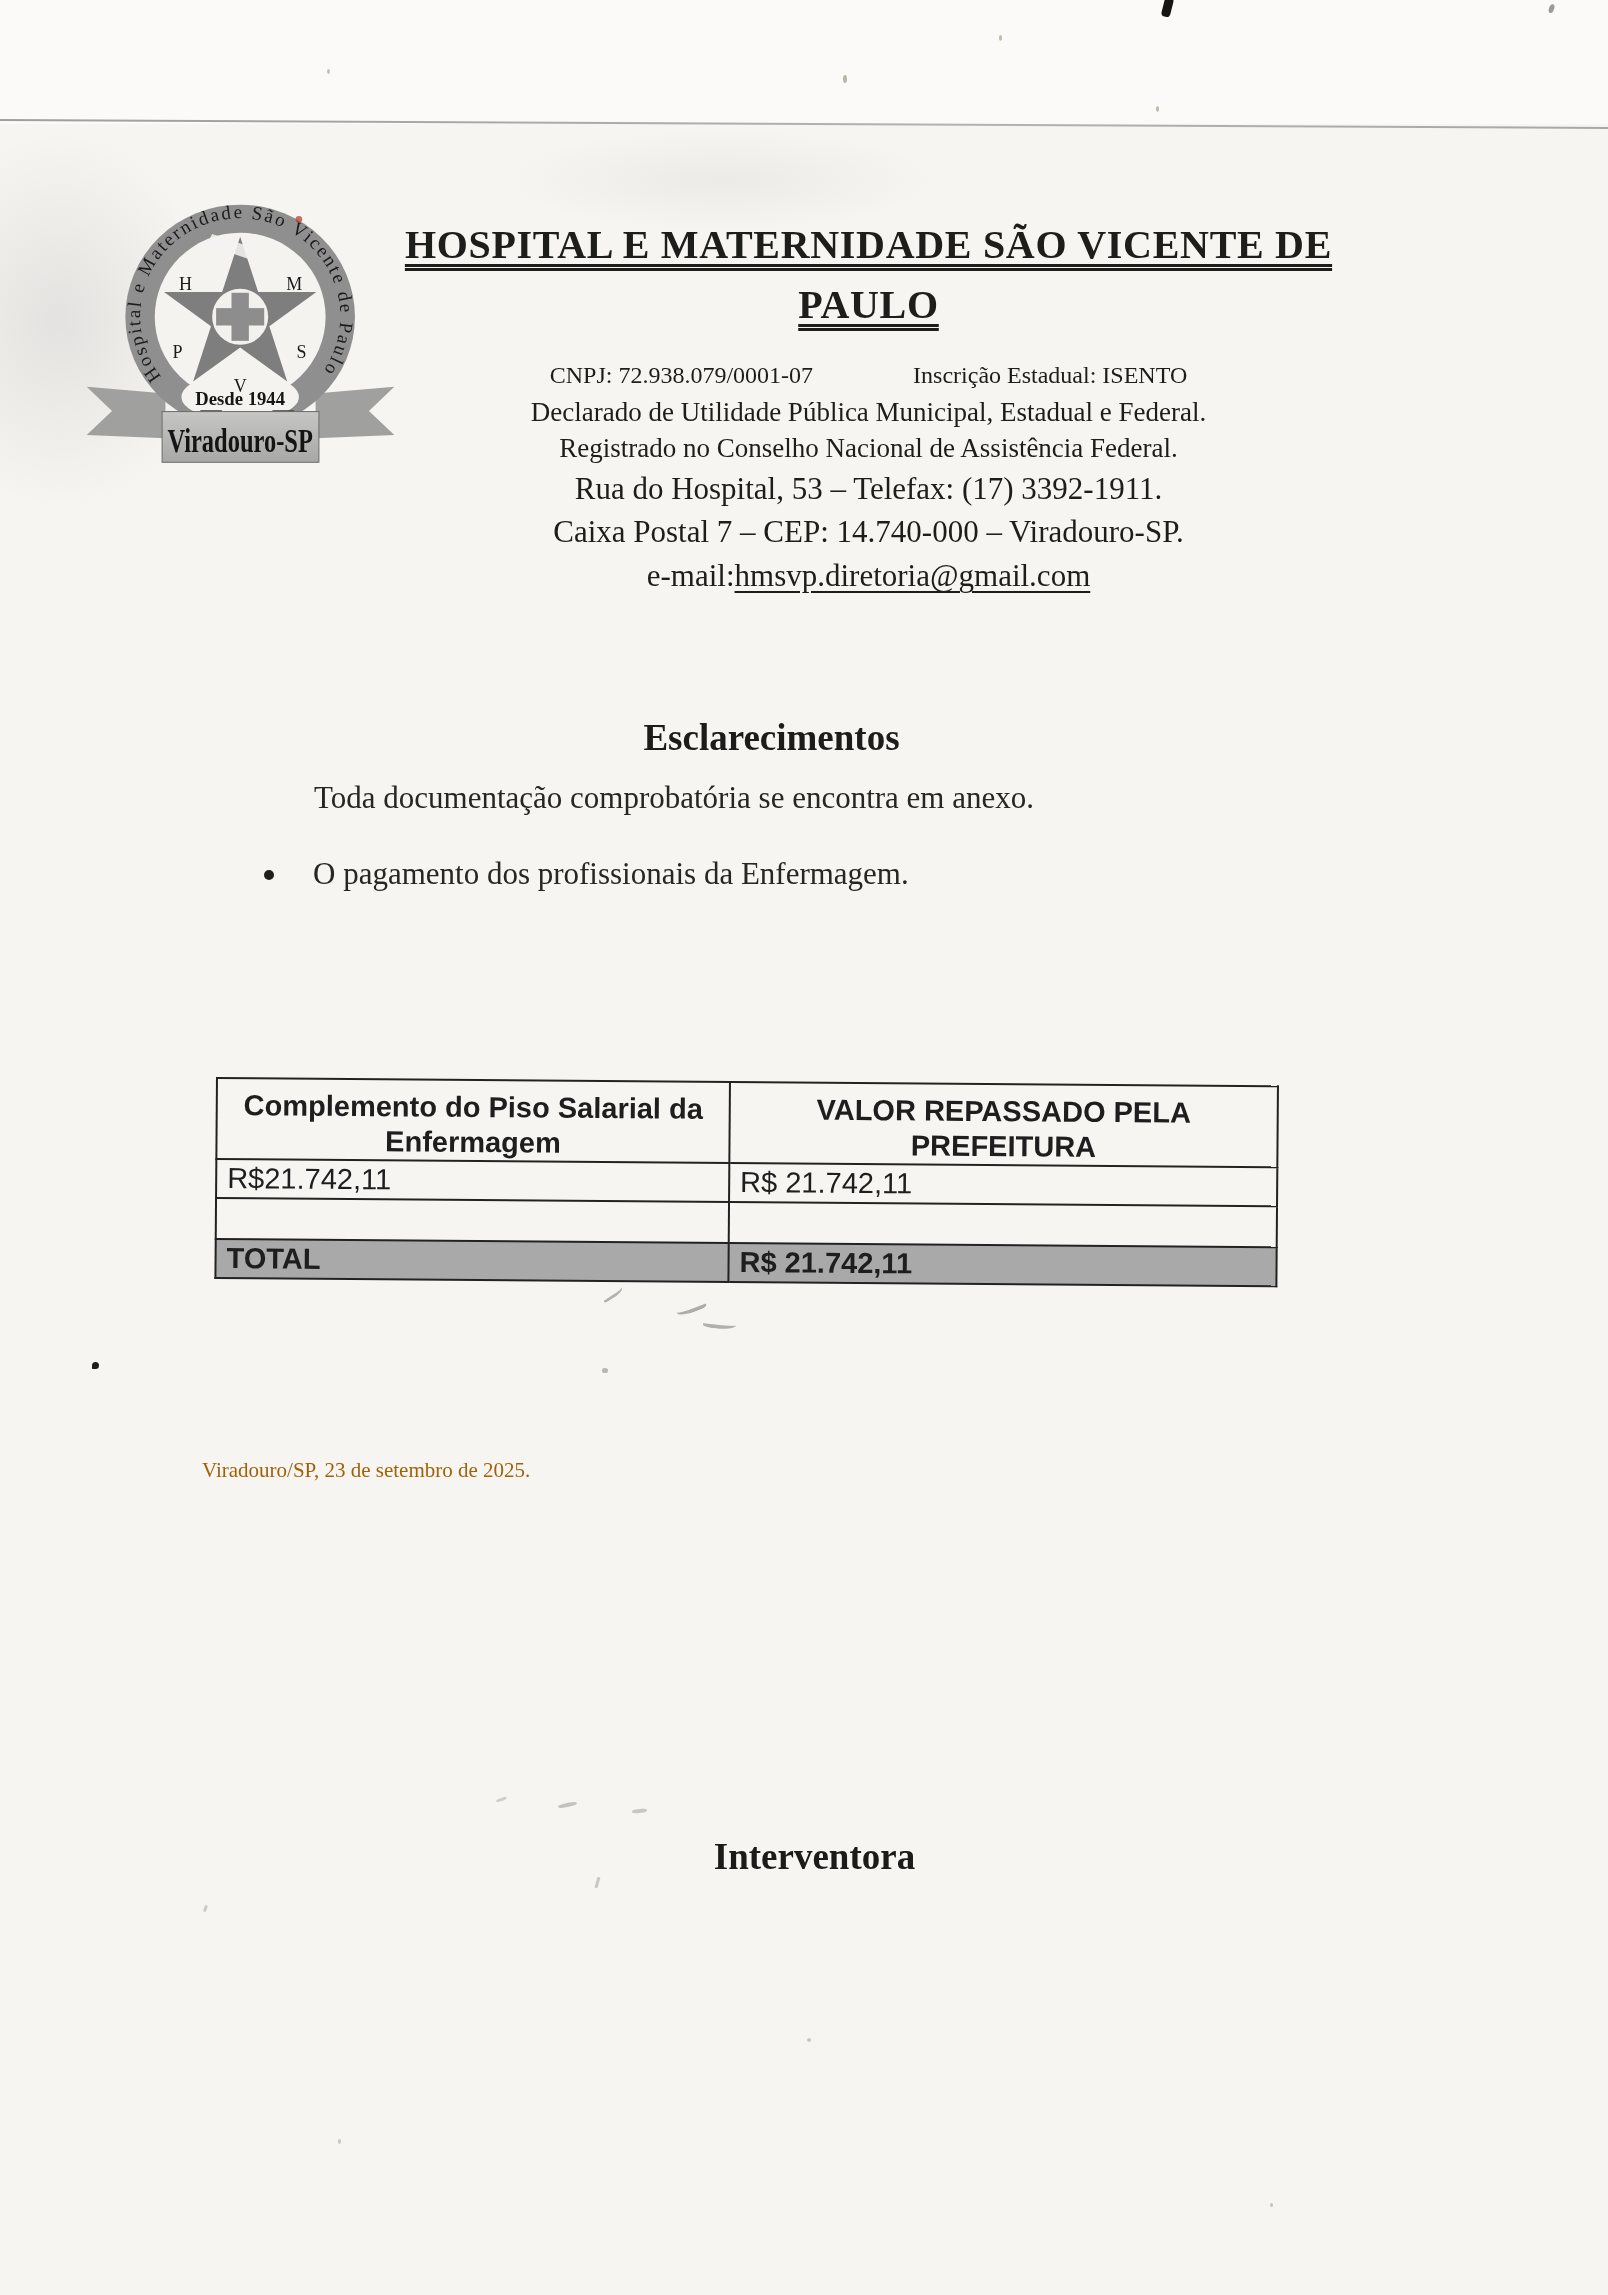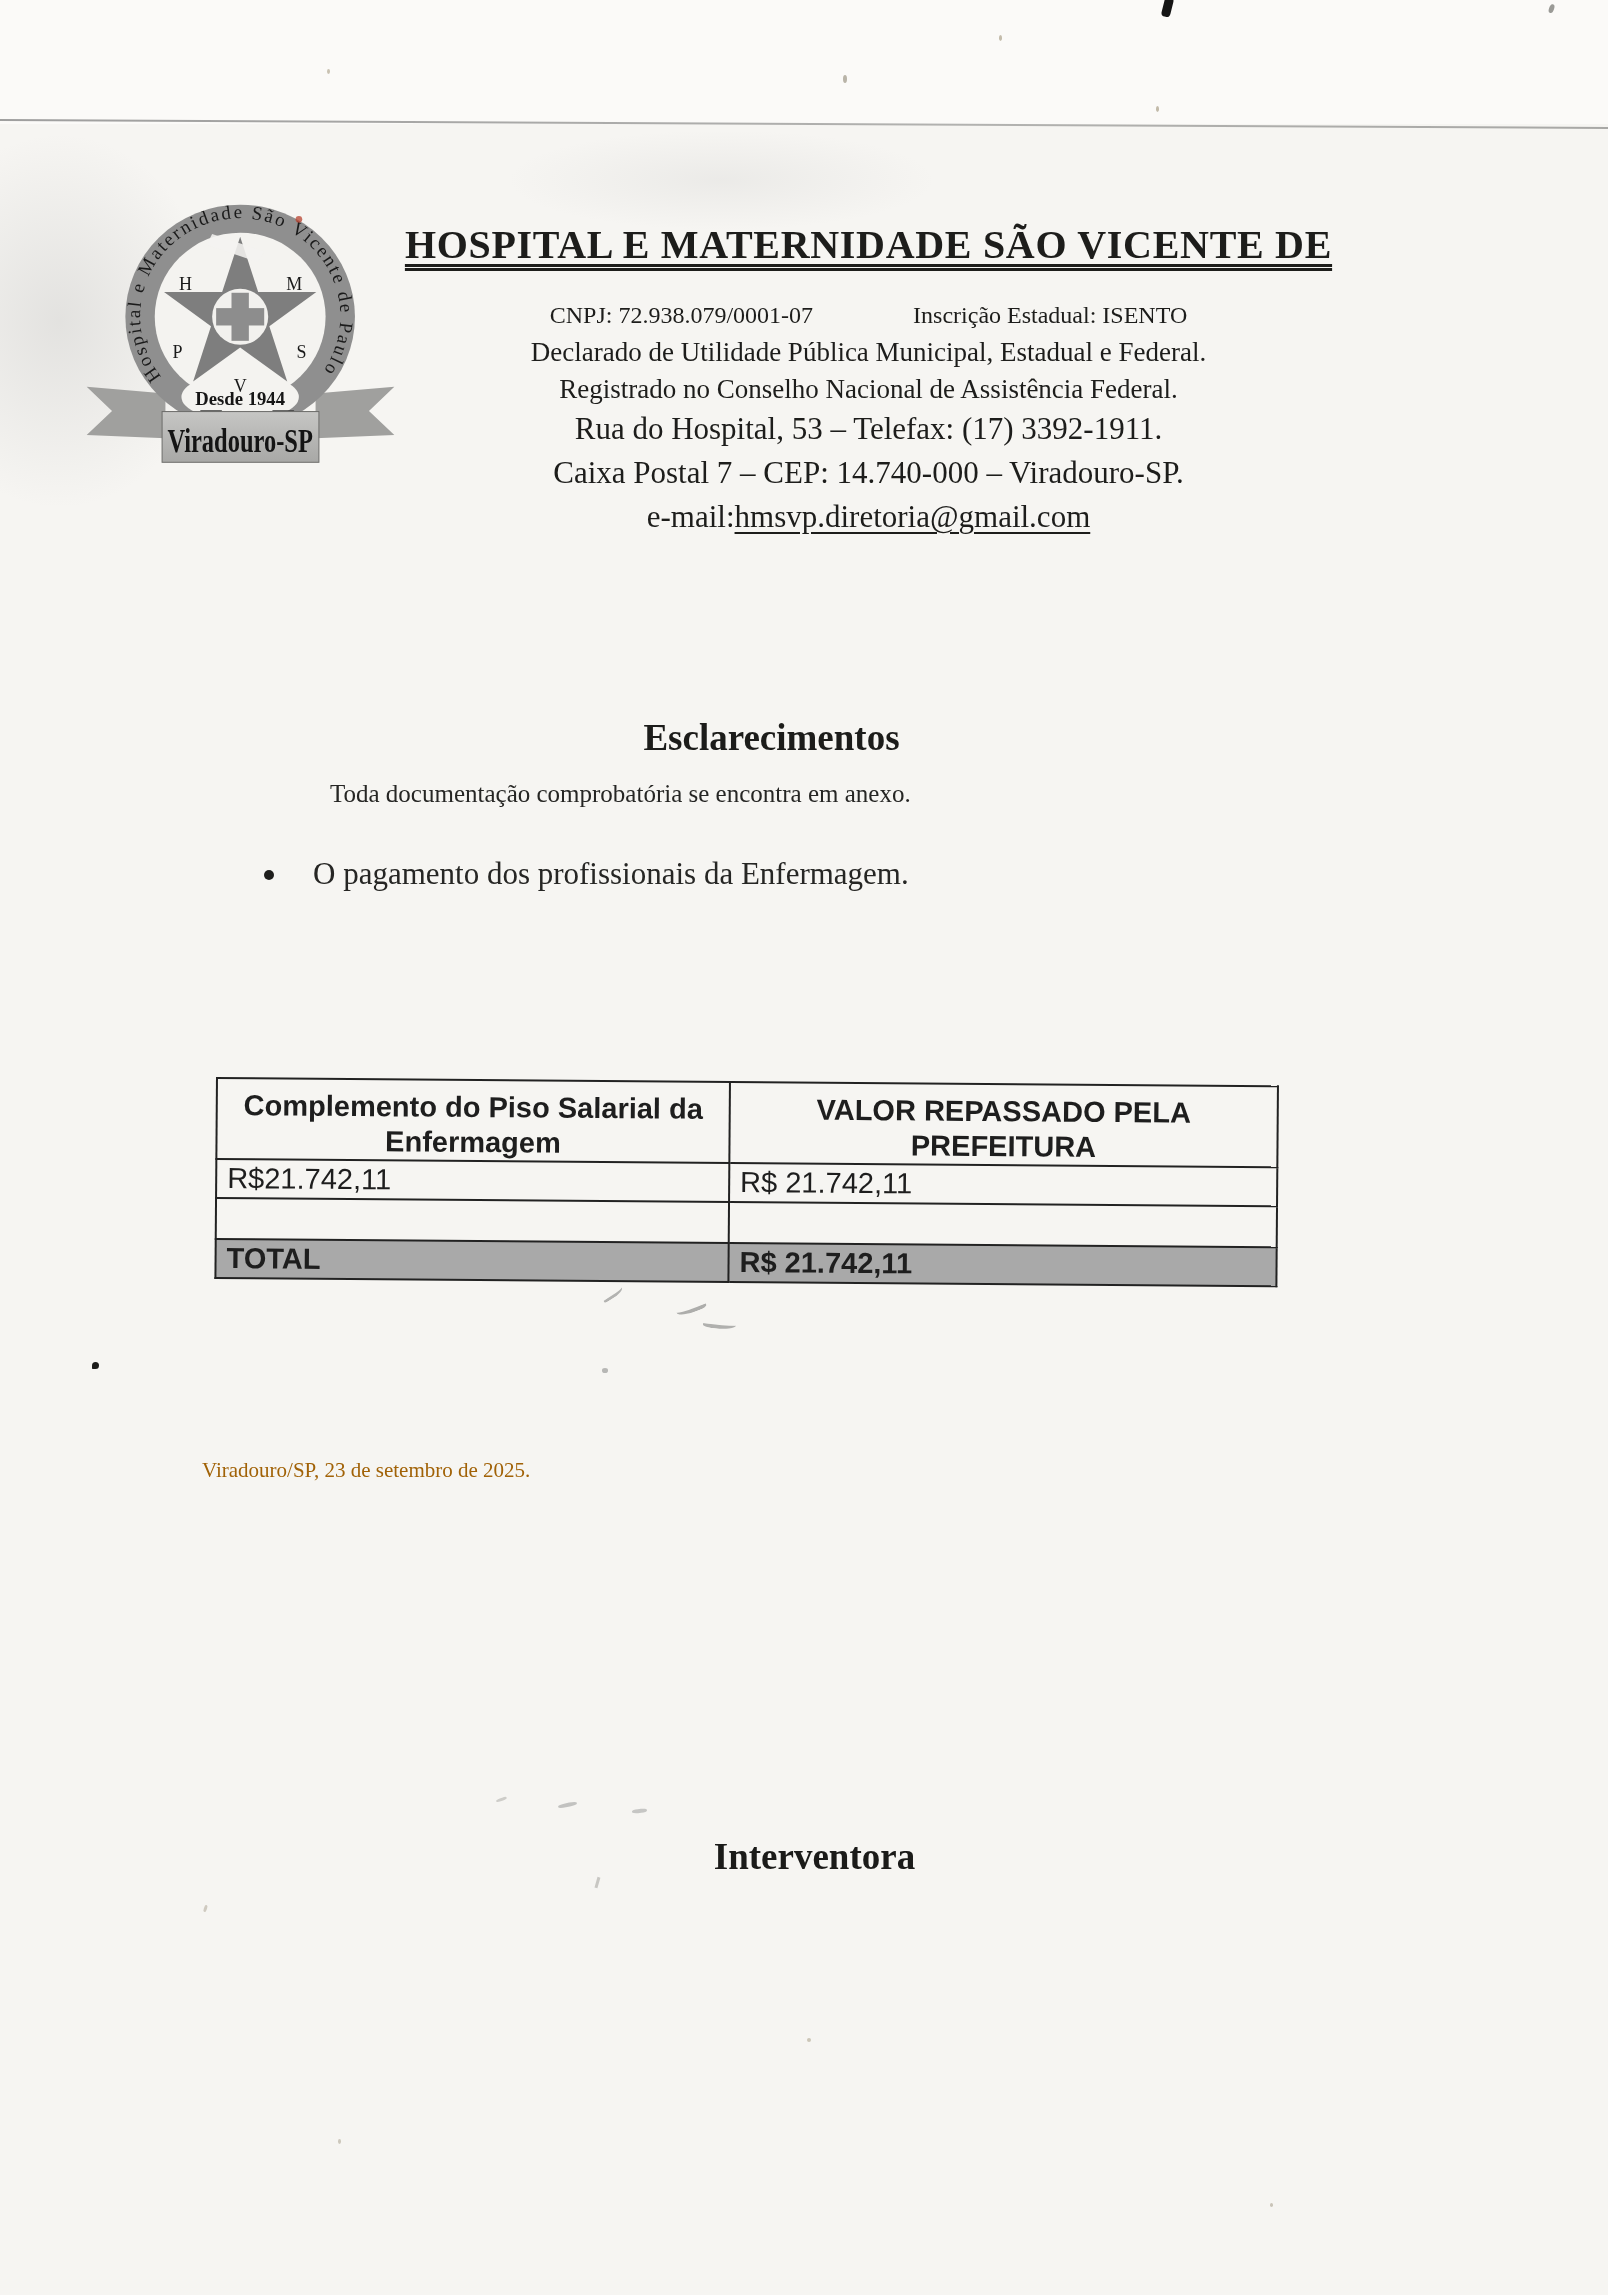--- a/index.html
+++ b/index.html
@@ -28,21 +28,21 @@
   .lh-l1{ margin-top:8px; font-size:27px; }
   .lh-l2{ margin-top:5.3px;  font-size:27px; }
   .lh-l3{ margin-top:6.7px; font-size:31px; }
   .lh-l4{ margin-top:7.3px; font-size:31px;text-align:center; }
   .lh-em{ margin-top:8px; font-size:31px; }
   .lh-em .mail{ text-decoration:underline; text-decoration-thickness:2px; text-underline-offset:4.7px; }
 
   
   .sec-title{ position:absolute; left:0; top:692px; width:1543px; text-align:center;
     font-size:37px; font-weight:bold; color:#1c1c1a;margin-top:24px; }
-  .para{ position:absolute; left:330px; top:780px; font-size:25px; white-space:nowrap; color:#262624;}
+  .para{ position:absolute; left:314px; top:780px; font-size:31px; white-space:nowrap; color:#262624;}
   .bullet-dot{ position:absolute; left:264px; top:870px; width:10px; height:10px; border-radius:50%; background:#1e1e1c;}
   .bullet-text{ position:absolute; left:313px; top:856px; font-size:31px; white-space:nowrap; color:#262624;}
 
   
   .doc-table{ position:absolute; left:216px; top:1077px; border-collapse:collapse;
     transform:rotate(0.45deg); transform-origin:0 0;
     font-family:"Liberation Sans","DejaVu Sans",sans-serif; color:#1e1e1e;
     border:2.7px solid #1c1c1c; }
   .doc-table td{ border:2px solid #222; }
   .doc-table .c1{ width:513px; }
@@ -134,20 +134,21 @@
 
       <polygon points="172,330 205,330 188,356" fill="#3a3a3a"></polygon>
       <polygon points="280,330 313,330 296,356" fill="#3a3a3a"></polygon>
       <rect x="115" y="332" width="235" height="76" fill="url(#bandGrad)" stroke="#6c6c6a" stroke-width="1.5"></rect>
       <text x="232" y="392" font-size="50" font-weight="bold" font-family="Liberation Serif, serif" fill="#141414" text-anchor="middle" textLength="218" lengthAdjust="spacingAndGlyphs">Viradouro-SP</text>
     </svg>
   </div>
 
   <div class="lh">
     <div class="lh-title">HOSPITAL E MATERNIDADE SÃO VICENTE DE</div>
+    <div class="lh-title lh-title2">PAULO</div>
     <div class="lh-cnpj">
       <span>CNPJ: 72.938.079/0001-07</span><span class="gap"></span><span>Inscrição Estadual: ISENTO</span>
     </div>
     <div class="lh-l1">Declarado de Utilidade Pública Municipal, Estadual e Federal.</div>
     <div class="lh-l2">Registrado no Conselho Nacional de Assistência Federal.</div>
     <div class="lh-l3">Rua do Hospital, 53 – Telefax: (17) 3392-1911.</div>
     <div class="lh-l4">Caixa Postal 7 – CEP: 14.740-000 – Viradouro-SP.</div>
     <div class="lh-em">
       <span>e-mail:</span><span class="mail">hmsvp.diretoria@gmail.com</span>
     </div>

